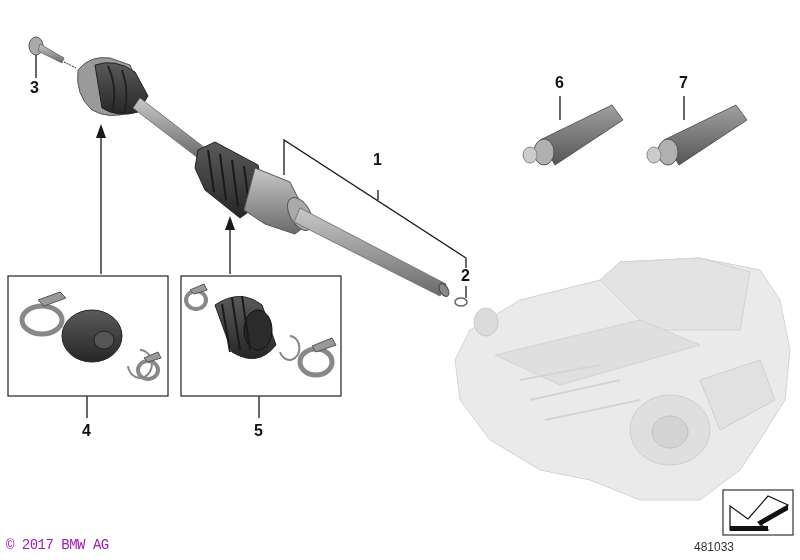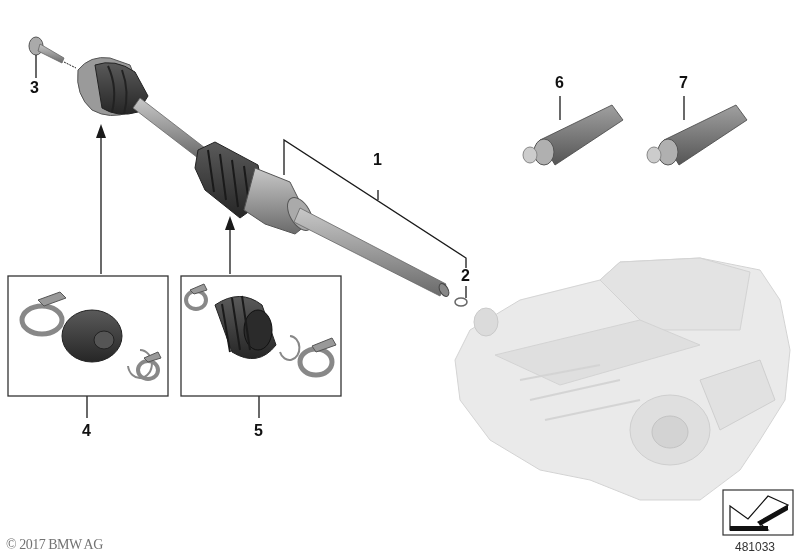--- a/index.html
+++ b/index.html
@@ -1,20 +1,20 @@
 <!DOCTYPE html>
 <html><head>
 <meta charset="utf-8">
 <style>
   html,body{margin:0;padding:0;background:#fff;}
   #canvas{position:relative;width:800px;height:560px;overflow:hidden;background:#fff;font-family:"Liberation Sans",sans-serif;}
   svg{position:absolute;left:0;top:0;}
   .callout{position:absolute;font-weight:bold;font-size:16px;color:#111;font-family:"Liberation Sans",sans-serif;line-height:16px;}
-  .copyright{position:absolute;left:6px;top:537px;font-size:14px;color:#737373;letter-spacing:-0.5px;font-family:Liberation Serif, serif;}
-  .diagram-id{position:absolute;left:735px;top:540px;font-size:12px;color:#333;font-family:"Liberation Sans",sans-serif;}
+  .copyright{position:absolute;left:6px;top:537px;font-size:14px;color:#a21caf;letter-spacing:-0.5px;font-family:Liberation Mono, monospace;}
+  .diagram-id{position:absolute;left:694px;top:540px;font-size:12px;color:#333;font-family:"Liberation Sans",sans-serif;}
 </style>
 </head>
 <body>
 
 <div id="canvas">
   <svg width="800" height="560" viewBox="0 0 800 560">
     <defs>
       <linearGradient id="metal" x1="0" y1="0" x2="0" y2="1">
         <stop offset="0" stop-color="#c8c8c8"></stop>
         <stop offset="0.5" stop-color="#9a9a9a"></stop>

